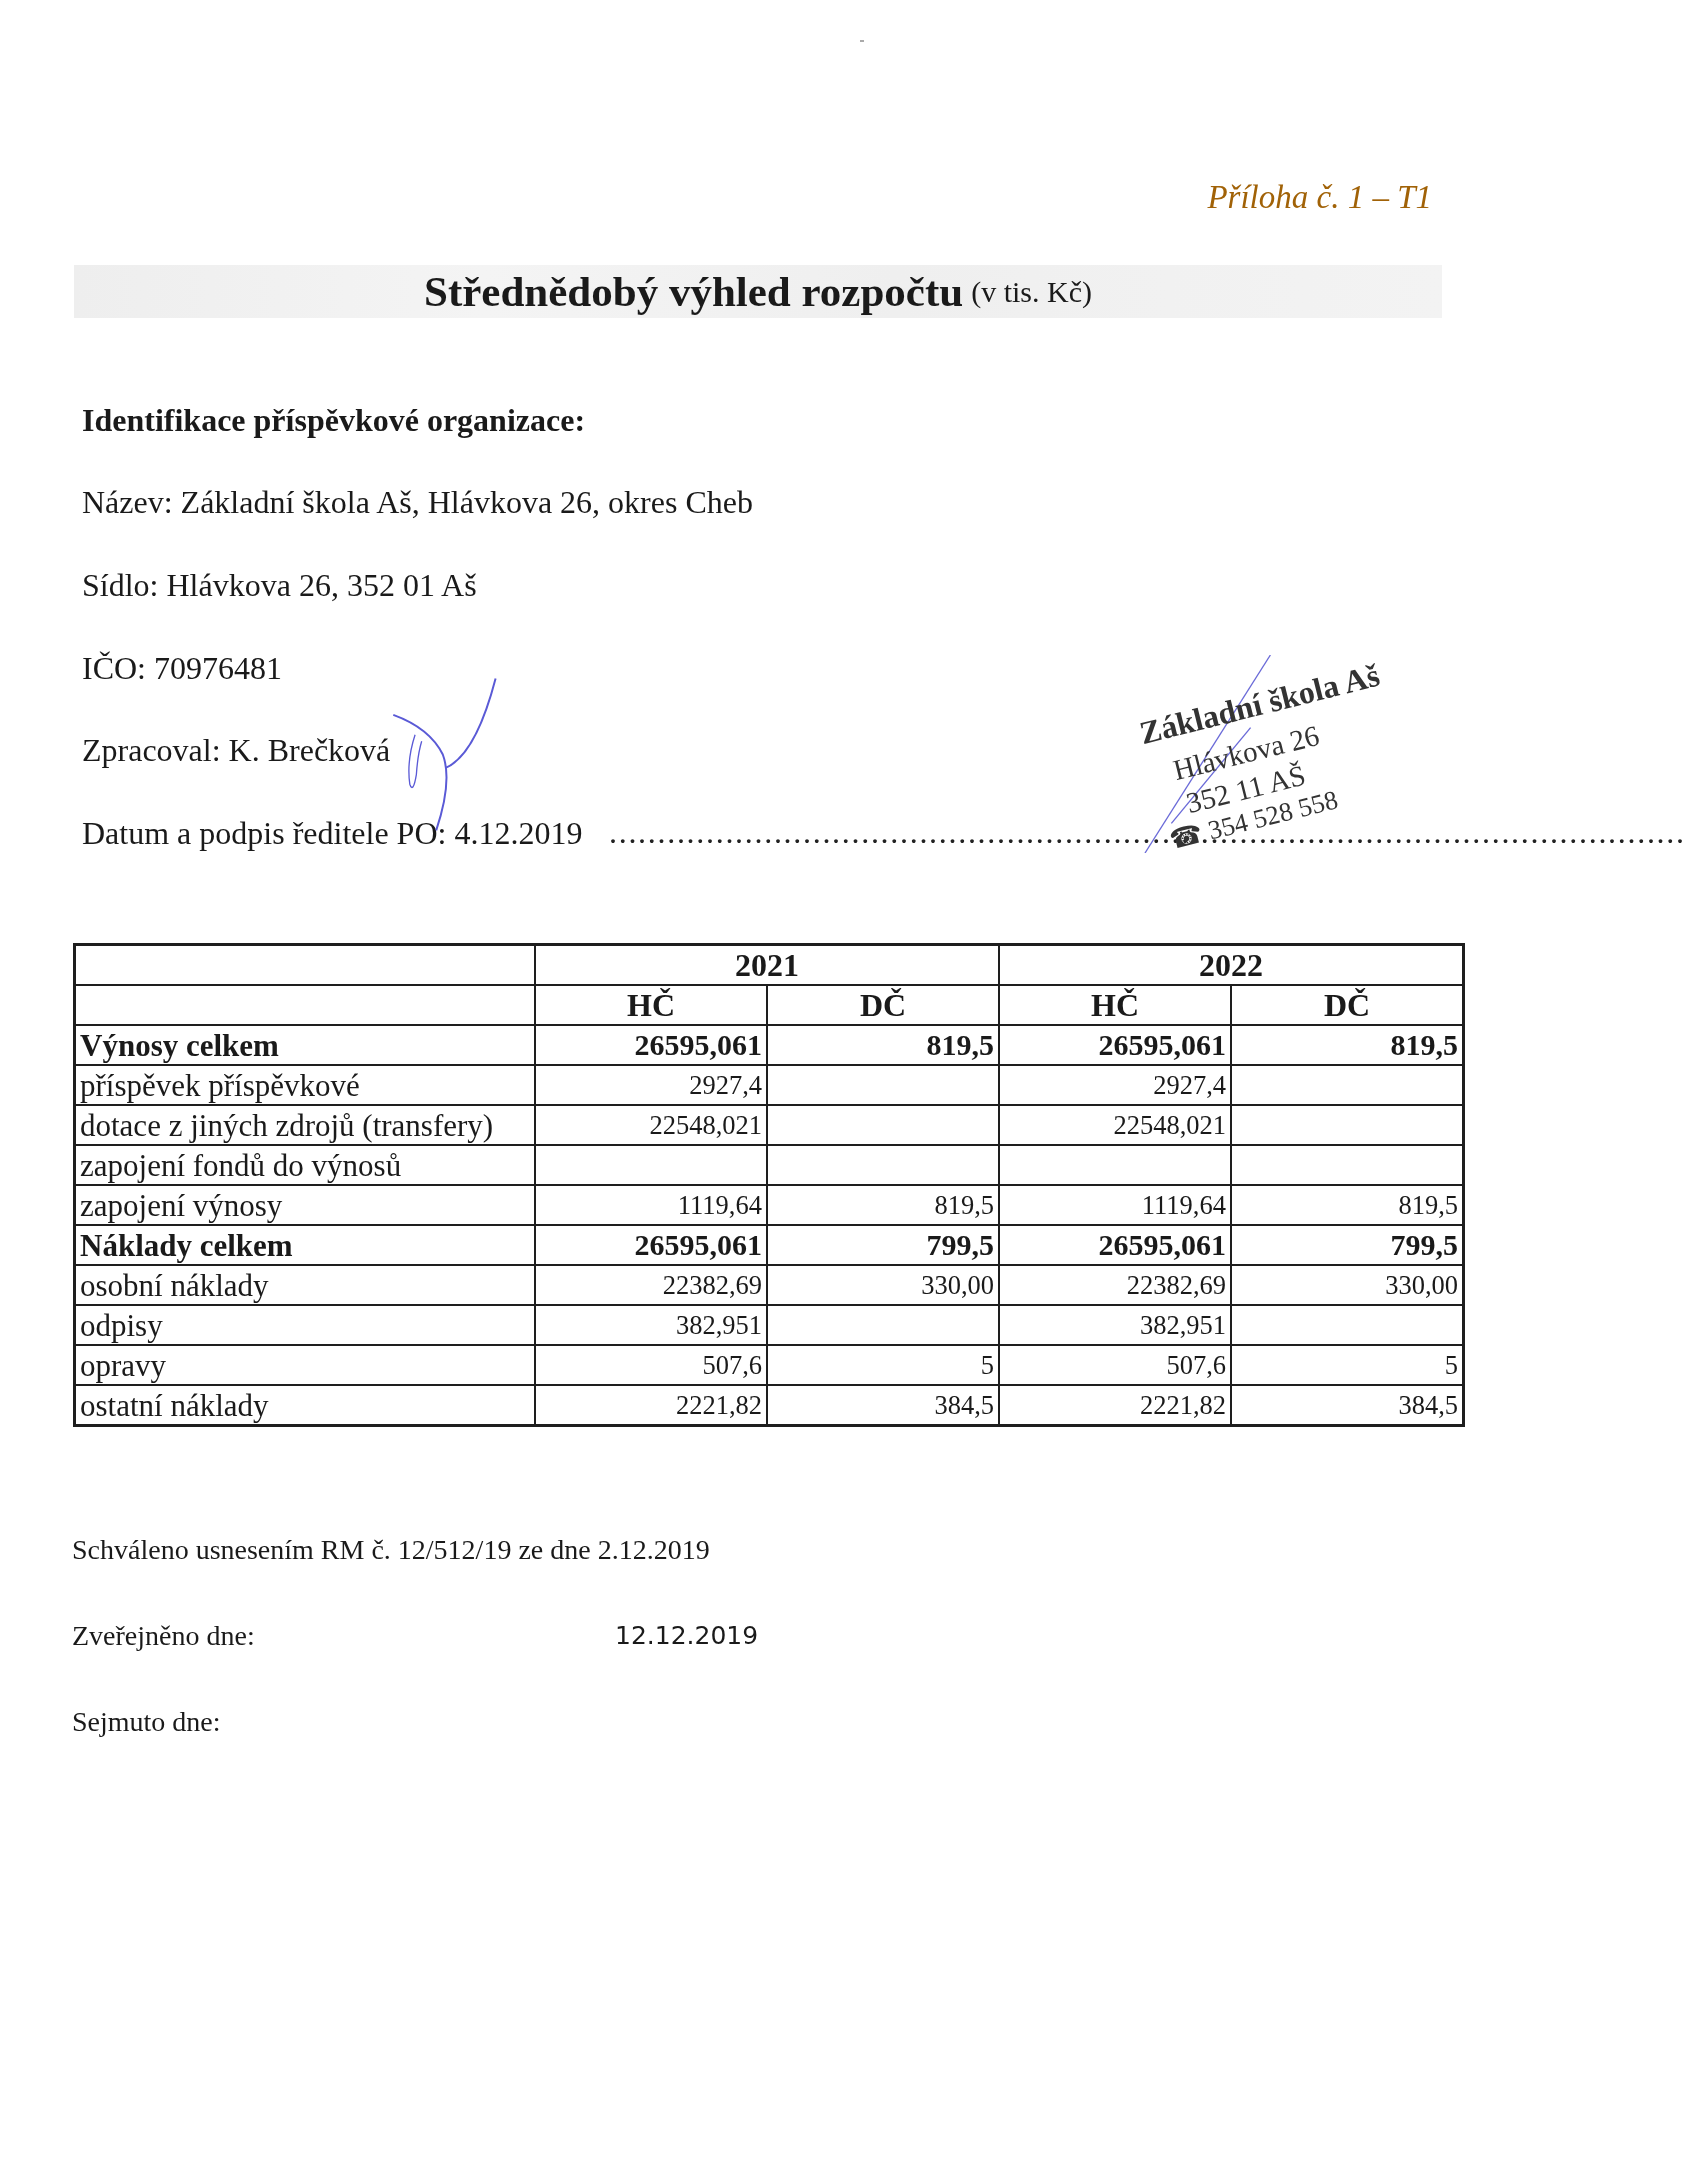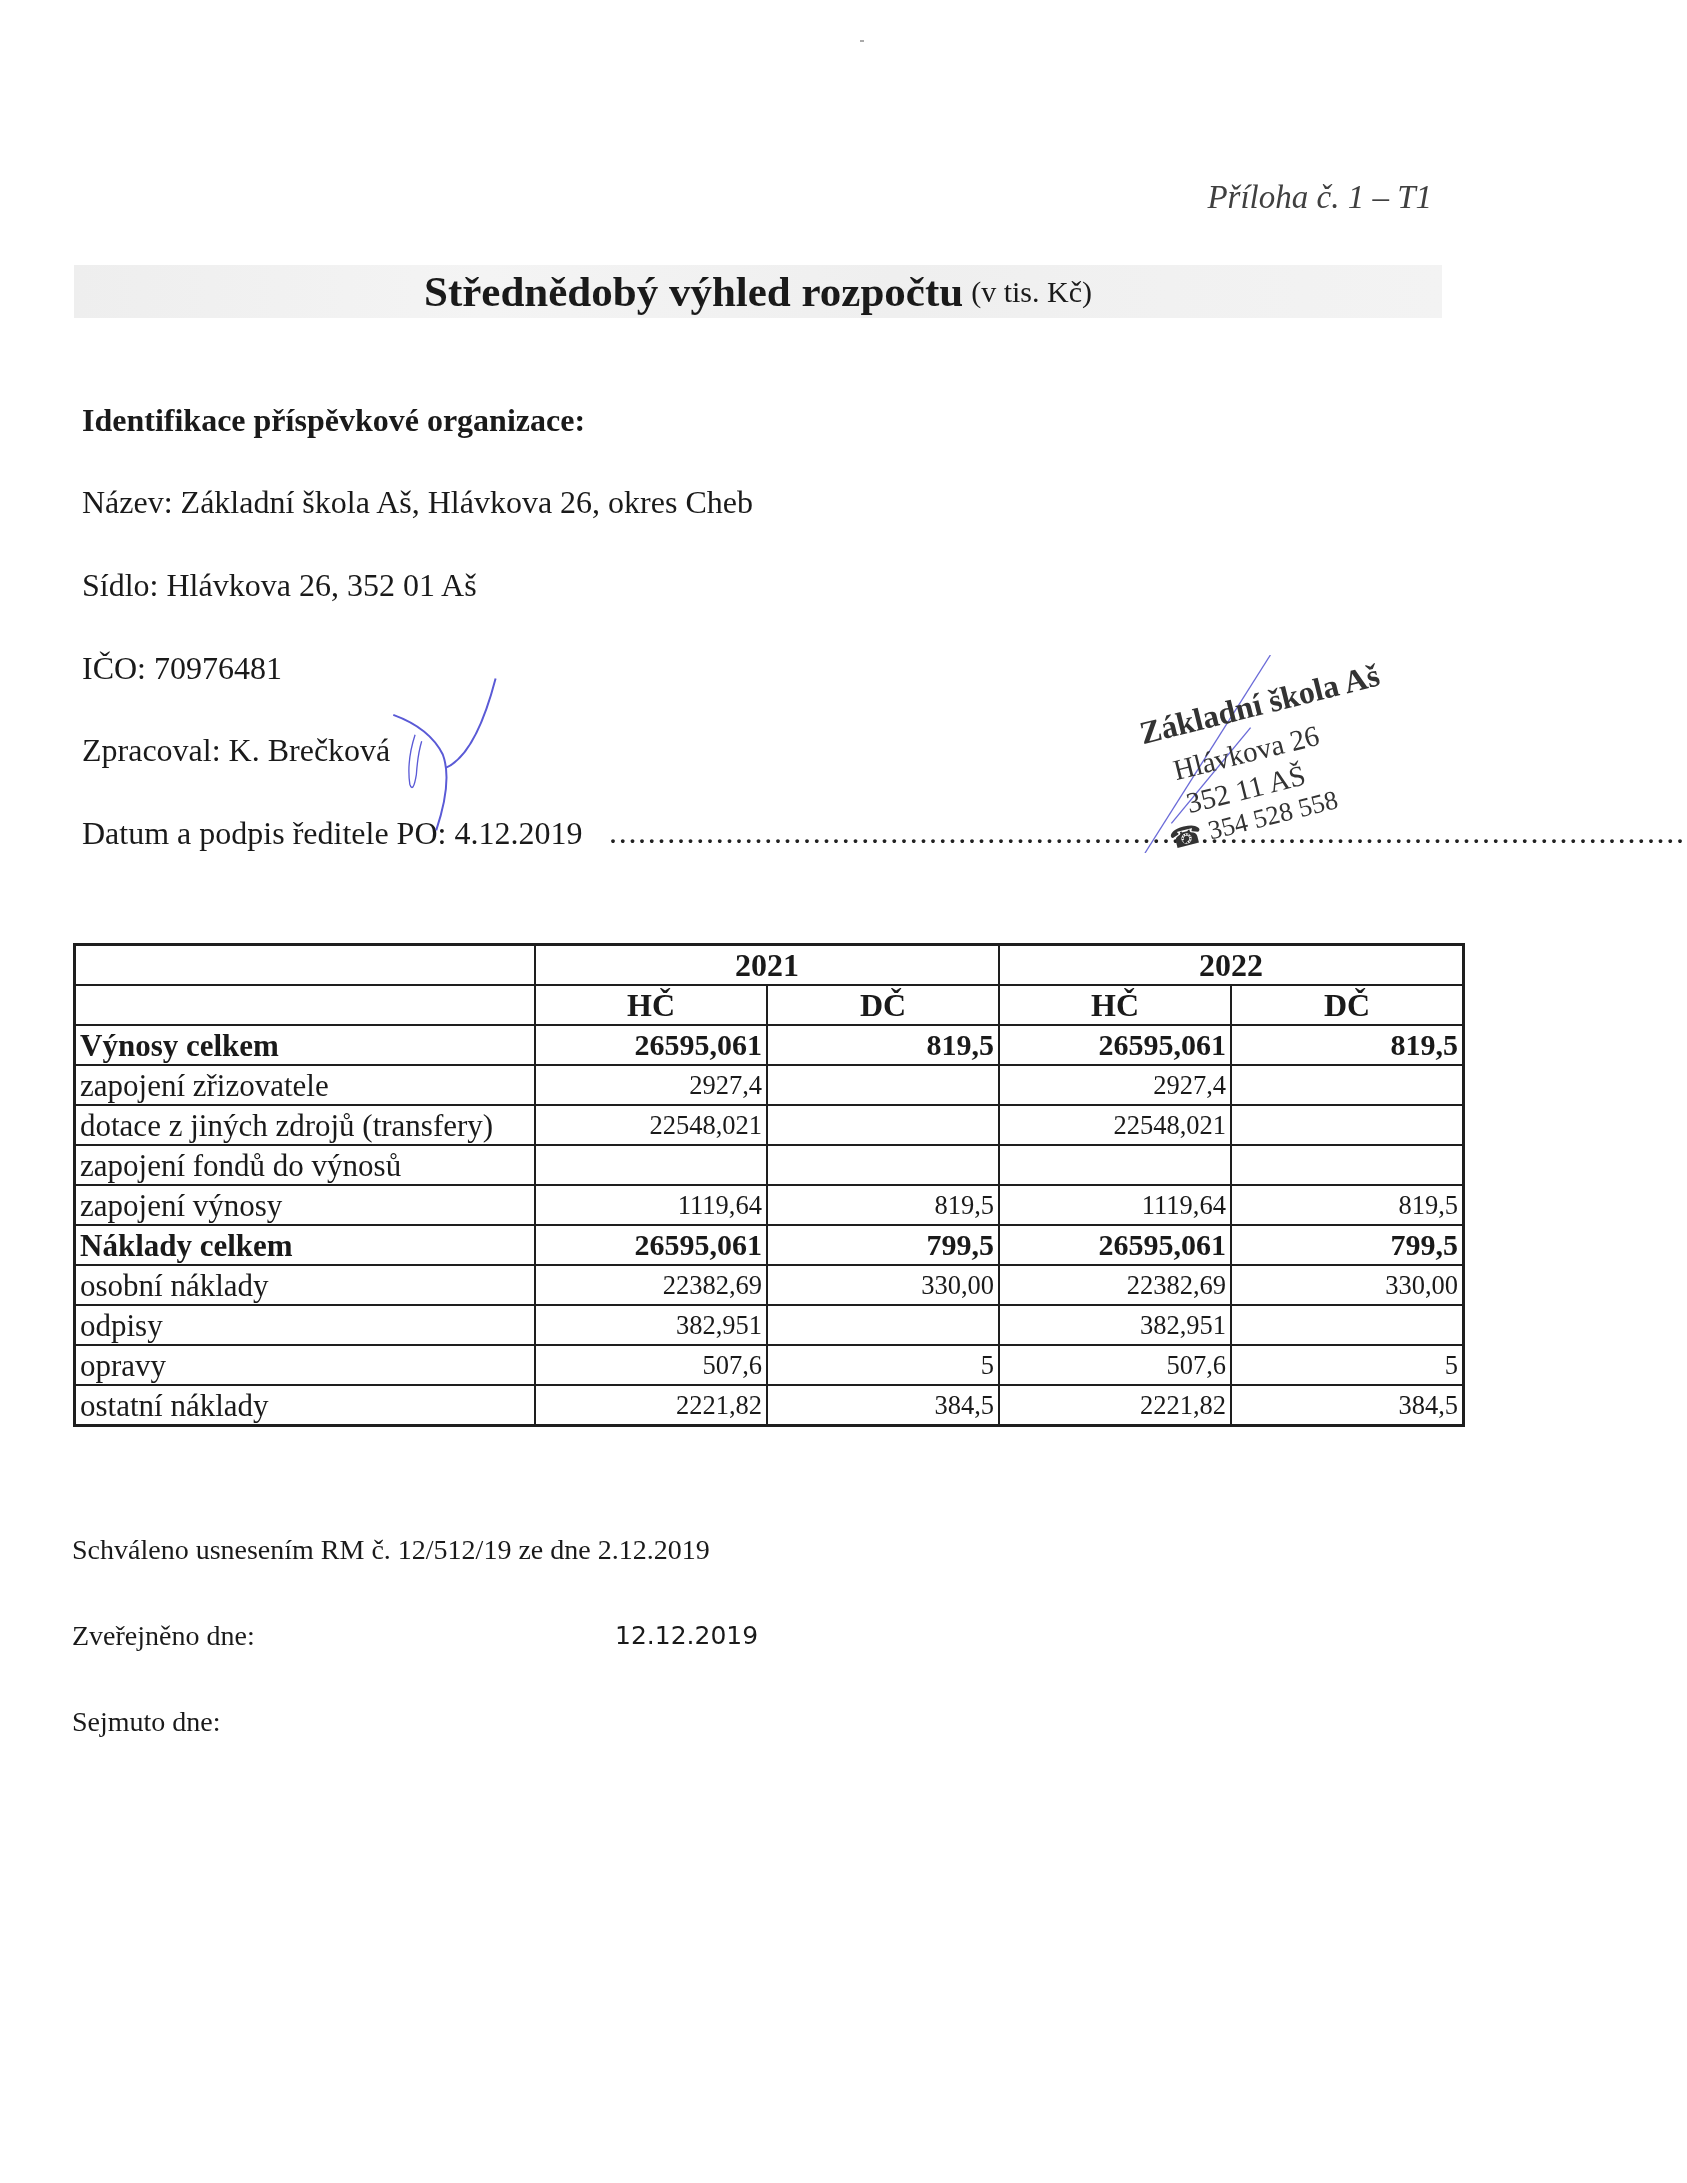--- a/index.html
+++ b/index.html
@@ -1,19 +1,19 @@
 <!DOCTYPE html>
 <html style="font-size:10.6px"><head>
 <meta charset="utf-8">
 <style>
   html, body { margin: 0; padding: 0; background: #ffffff; }
   body { width: 1687px; height: 2183px; position: relative; overflow: hidden;
          font-family: "Liberation Serif", serif; color: #1a1a1a; }
   .abs { position: absolute; white-space: nowrap; }
-  .annex { right: 255px; top: 179px; font-size: 33px; font-style: italic; color: #404040; }
+  .annex { right: 255px; top: 179px; font-size: 33px; font-style: italic; color: #a16207; }
   .title-band { left: 74px; top: 265px; width: 1368px; height: 53px;
                 background: linear-gradient(90deg,#eeeeee,#f4f4f4 30%,#efefef 60%,#f3f3f3);
                 display: flex; align-items: center; justify-content: center; }
   .title-main { font-size: 43px; font-weight: bold; }
   .title-sub { font-size: 30px; margin-left: 8px; }
   .line { left: 82px; font-size: 32px; }
   .heading { font-weight: bold; top: 402px; }
   .dots { left: 609px; top: 814px; font-size: 32px; letter-spacing: 1.7px; color: #222; }
   .sig { left: 390px; top: 675px; width: 132px; height: 159px; }
   .stamp { left: 1105px; top: 655px; width: 344px; height: 198px; }
@@ -86,21 +86,21 @@
       <td class="hdr num-hdr">DČ</td>
     </tr>
   <tr class="total">
         <td class="label">Výnosy celkem</td>
         <td class="num">26595,061</td>
         <td class="num">819,5</td>
         <td class="num">26595,061</td>
         <td class="num">819,5</td>
       </tr>
       <tr>
-        <td class="label">zapojení zřizovatele</td>
+        <td class="label">příspěvek příspěvkové</td>
         <td class="num">2927,4</td>
         <td class="num"></td>
         <td class="num">2927,4</td>
         <td class="num"></td>
       </tr>
       <tr>
         <td class="label">dotace z jiných zdrojů (transfery)</td>
         <td class="num">22548,021</td>
         <td class="num"></td>
         <td class="num">22548,021</td>

